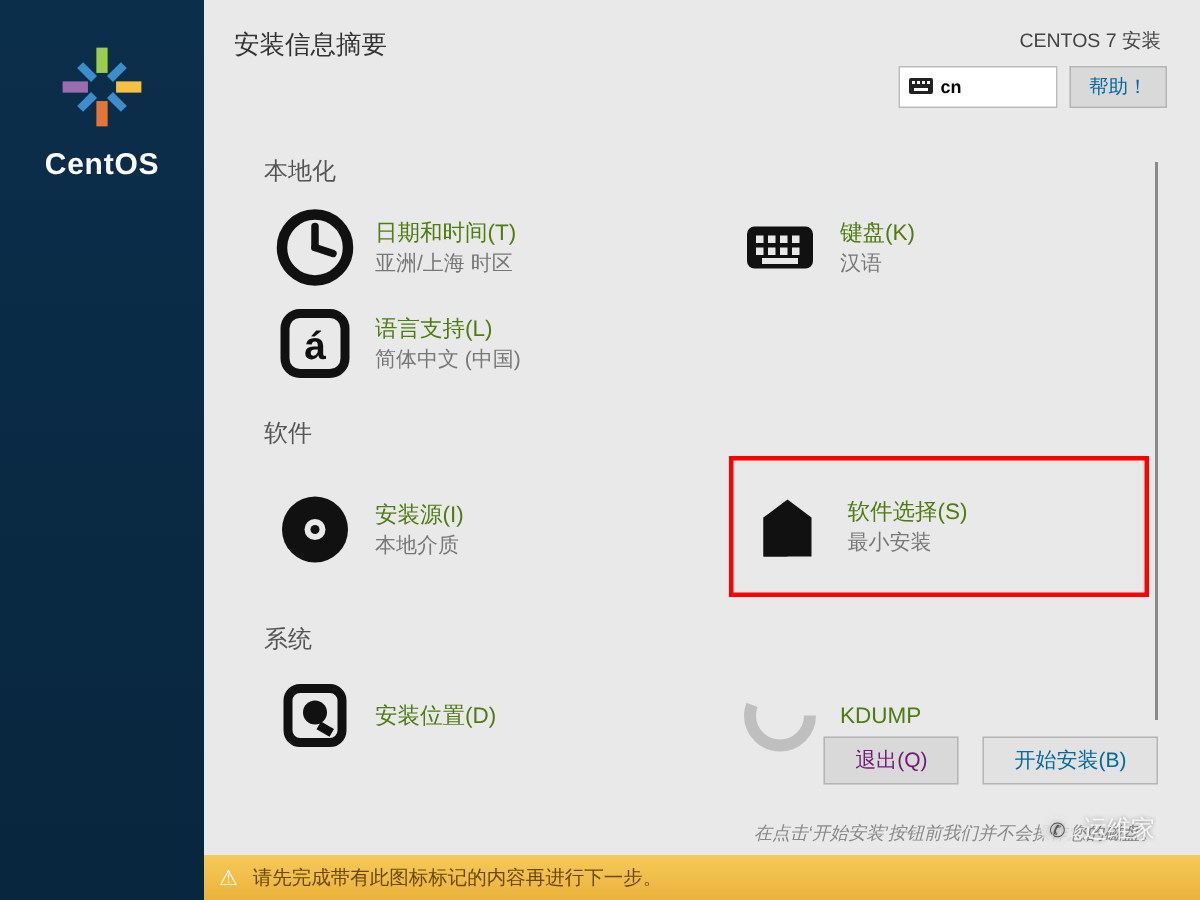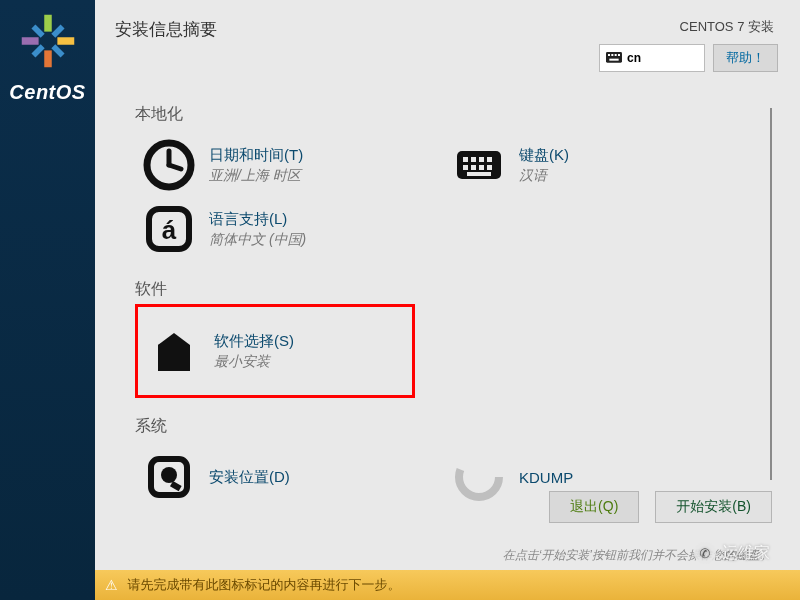--- a/index.html
+++ b/index.html
@@ -1,29 +1,28 @@
 <!DOCTYPE html>
 <html><head>
 <meta charset="utf-8">
 <style>
   * { box-sizing: border-box; margin: 0; padding: 0; }
   body { width: 800px; height: 600px; overflow: hidden; font-family: "Microsoft YaHei", "PingFang SC", sans-serif; background: #e6e6e6; }
 
   .root { display: flex; width: 100%; height: 100%; position: relative; }
 
   .sidebar {
-    width: 95px;
+    width: 136px;
     height: 100%;
     background: linear-gradient(to bottom, #0b2e4b 0%, #08263d 100%);
     display: flex;
     flex-direction: column;
     align-items: center;
-    padding-top: 11px;
+    padding-top: 28px;
     color: #fff;
-    font-style: italic;
   }
   .sidebar svg { width: 60px; height: 60px; }
   .sidebar .brand { margin-top: 6px; font-size: 20px; font-weight: bold; letter-spacing: 0.5px; }
 
   .main {
     flex: 1;
     background: #e9e9e9;
     position: relative;
     display: flex;
     flex-direction: column;
@@ -58,33 +57,33 @@
 
   .row { display: flex; gap: 30px; }
   .item {
     display: flex; align-items: center; gap: 14px; width: 280px;
     padding: 6px 8px; cursor: pointer;
   }
   .item.highlight { border: 3px solid #ff0000; padding: 18px 10px; margin-top: -4px; }
   .item .icon { width: 52px; height: 52px; display: flex; align-items: center; justify-content: center; }
   .item .icon svg { width: 52px; height: 52px; }
   .item .texts { display: flex; flex-direction: column; }
-  .item .label { font-size: 15px; color: #0c4a6e; }
-  .item .sub { font-size: 14px; color: #777; margin-top: 2px; font-style: italic; }
+  .item .label { font-size: 15px; color: #4d7c0f; }
+  .item .sub { font-size: 14px; color: #777; margin-top: 2px; }
 
   .footer {
     position: absolute; left: 0; right: 0; bottom: 30px;
     padding: 10px 22px 6px 0; text-align: right;
   }
   .footer .btns { display: flex; gap: 16px; justify-content: flex-end; padding-right: 6px; }
   .footer .btn {
     background: #d9d9d9; border: 1px solid #b5b5b5; height: 32px; padding: 0 20px;
-    font-size: 14px; color: #4d7c0f; display: flex; align-items: center; cursor: pointer;
-  }
-  .footer .btn.disabled { color: #14532d; background: #e2e2e2; }
+    font-size: 14px; color: #701a75; display: flex; align-items: center; cursor: pointer;
+  }
+  .footer .btn.disabled { color: #0369a1; background: #e2e2e2; }
   .footer .hint { font-size: 12px; color: #888; font-style: italic; margin-top: 24px; padding-right: 6px; }
 
   .warnbar {
     position: absolute; left: 0; right: 0; bottom: 0; height: 30px;
     background: linear-gradient(to bottom, #f7c95b, #eab33a);
     display: flex; align-items: center; padding-left: 10px; gap: 10px;
     font-size: 13px; color: #6b4a00;
   }
   .warnbar .tri { color: #fff; font-size: 14px; }
 
@@ -190,20 +189,33 @@
           </span>
           <div class="texts">
             <div class="label">语言支持(L)</div>
             <div class="sub">简体中文 (中国)</div>
           </div>
         </div>
       </div>
 
       <div class="section-title">软件</div>
       <div class="row">
+        <div class="item">
+          <span class="icon">
+            <svg viewBox="0 0 52 52">
+                <circle cx="26" cy="26" r="22" fill="#111"></circle>
+                <circle cx="26" cy="26" r="7" fill="#e9e9e9"></circle>
+                <circle cx="26" cy="26" r="3" fill="#111"></circle>
+              </svg>
+          </span>
+          <div class="texts">
+            <div class="label">安装源(I)</div>
+            <div class="sub">本地介质</div>
+          </div>
+        </div>
         <div class="item highlight">
           <span class="icon">
             <svg viewBox="0 0 52 52">
                 <path d="M10 20 L26 8 L42 20 L42 46 L10 46 Z" fill="#111"></path>
                 <path d="M10 20 L26 28 L42 20" fill="none" stroke="#e9e9e9" stroke-width="0"></path>
                 <polygon points="10,20 26,12 26,46 10,46" fill="#111"></polygon>
               </svg>
           </span>
           <div class="texts">
             <div class="label">软件选择(S)</div>

